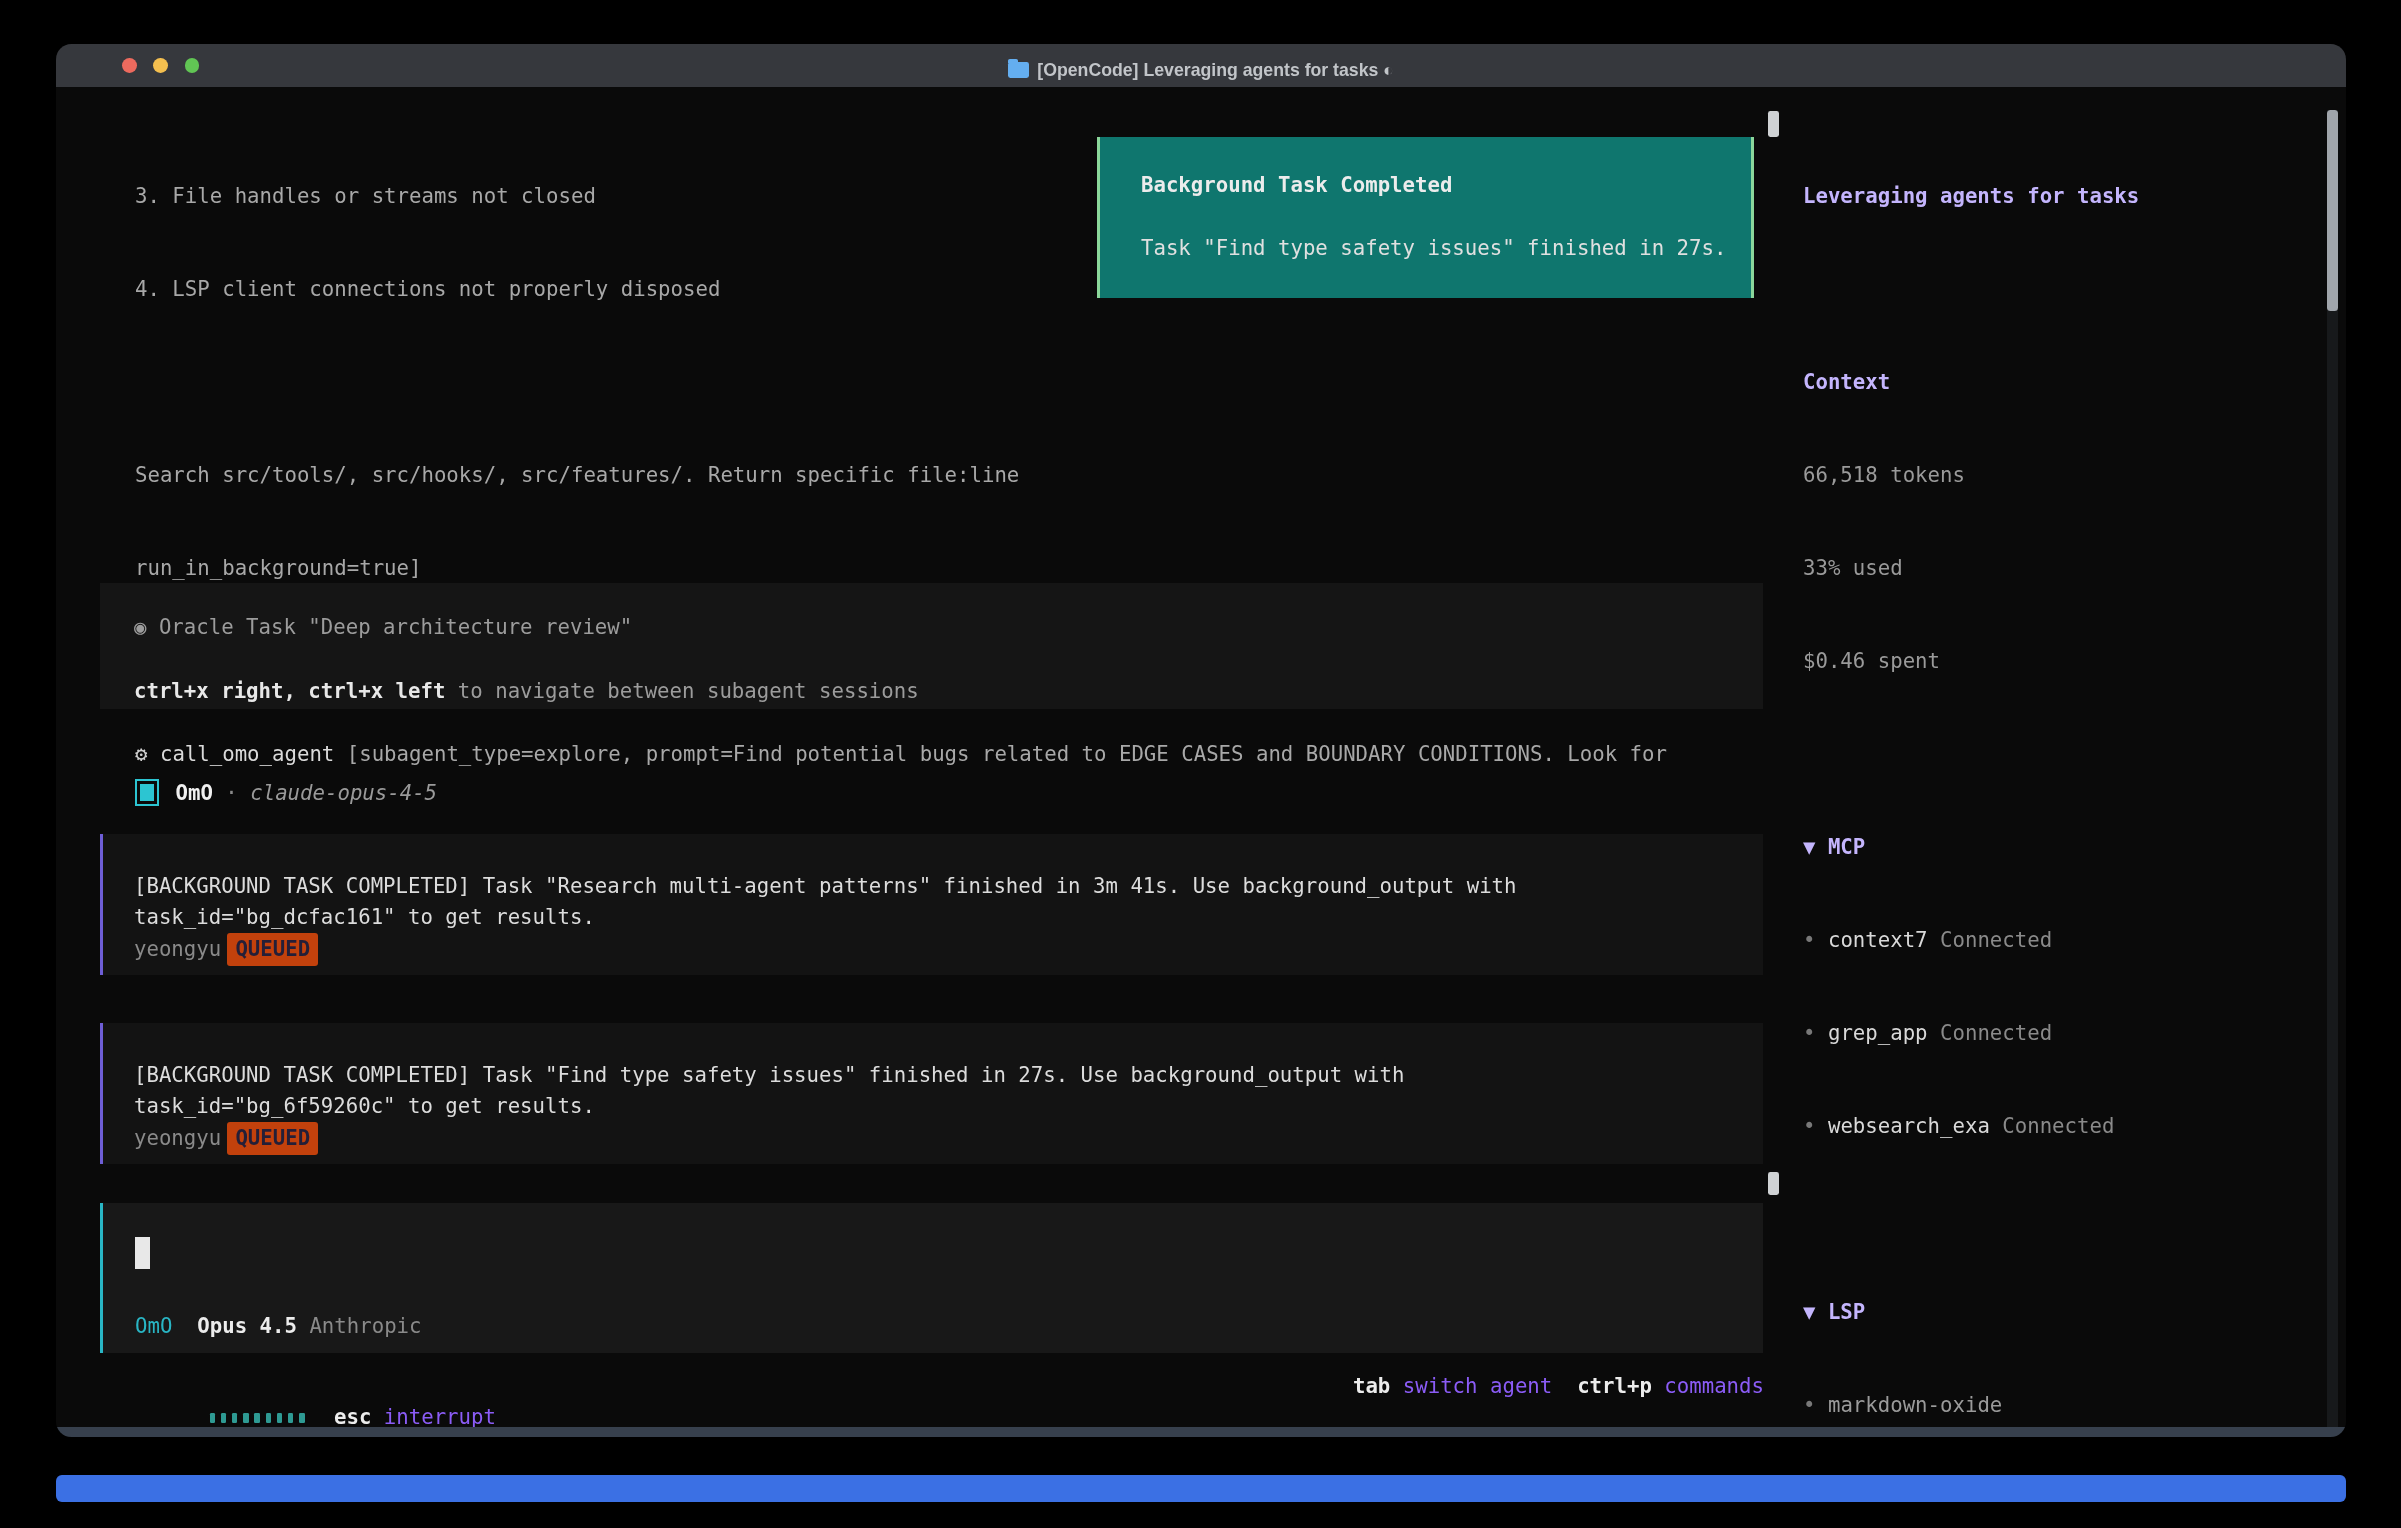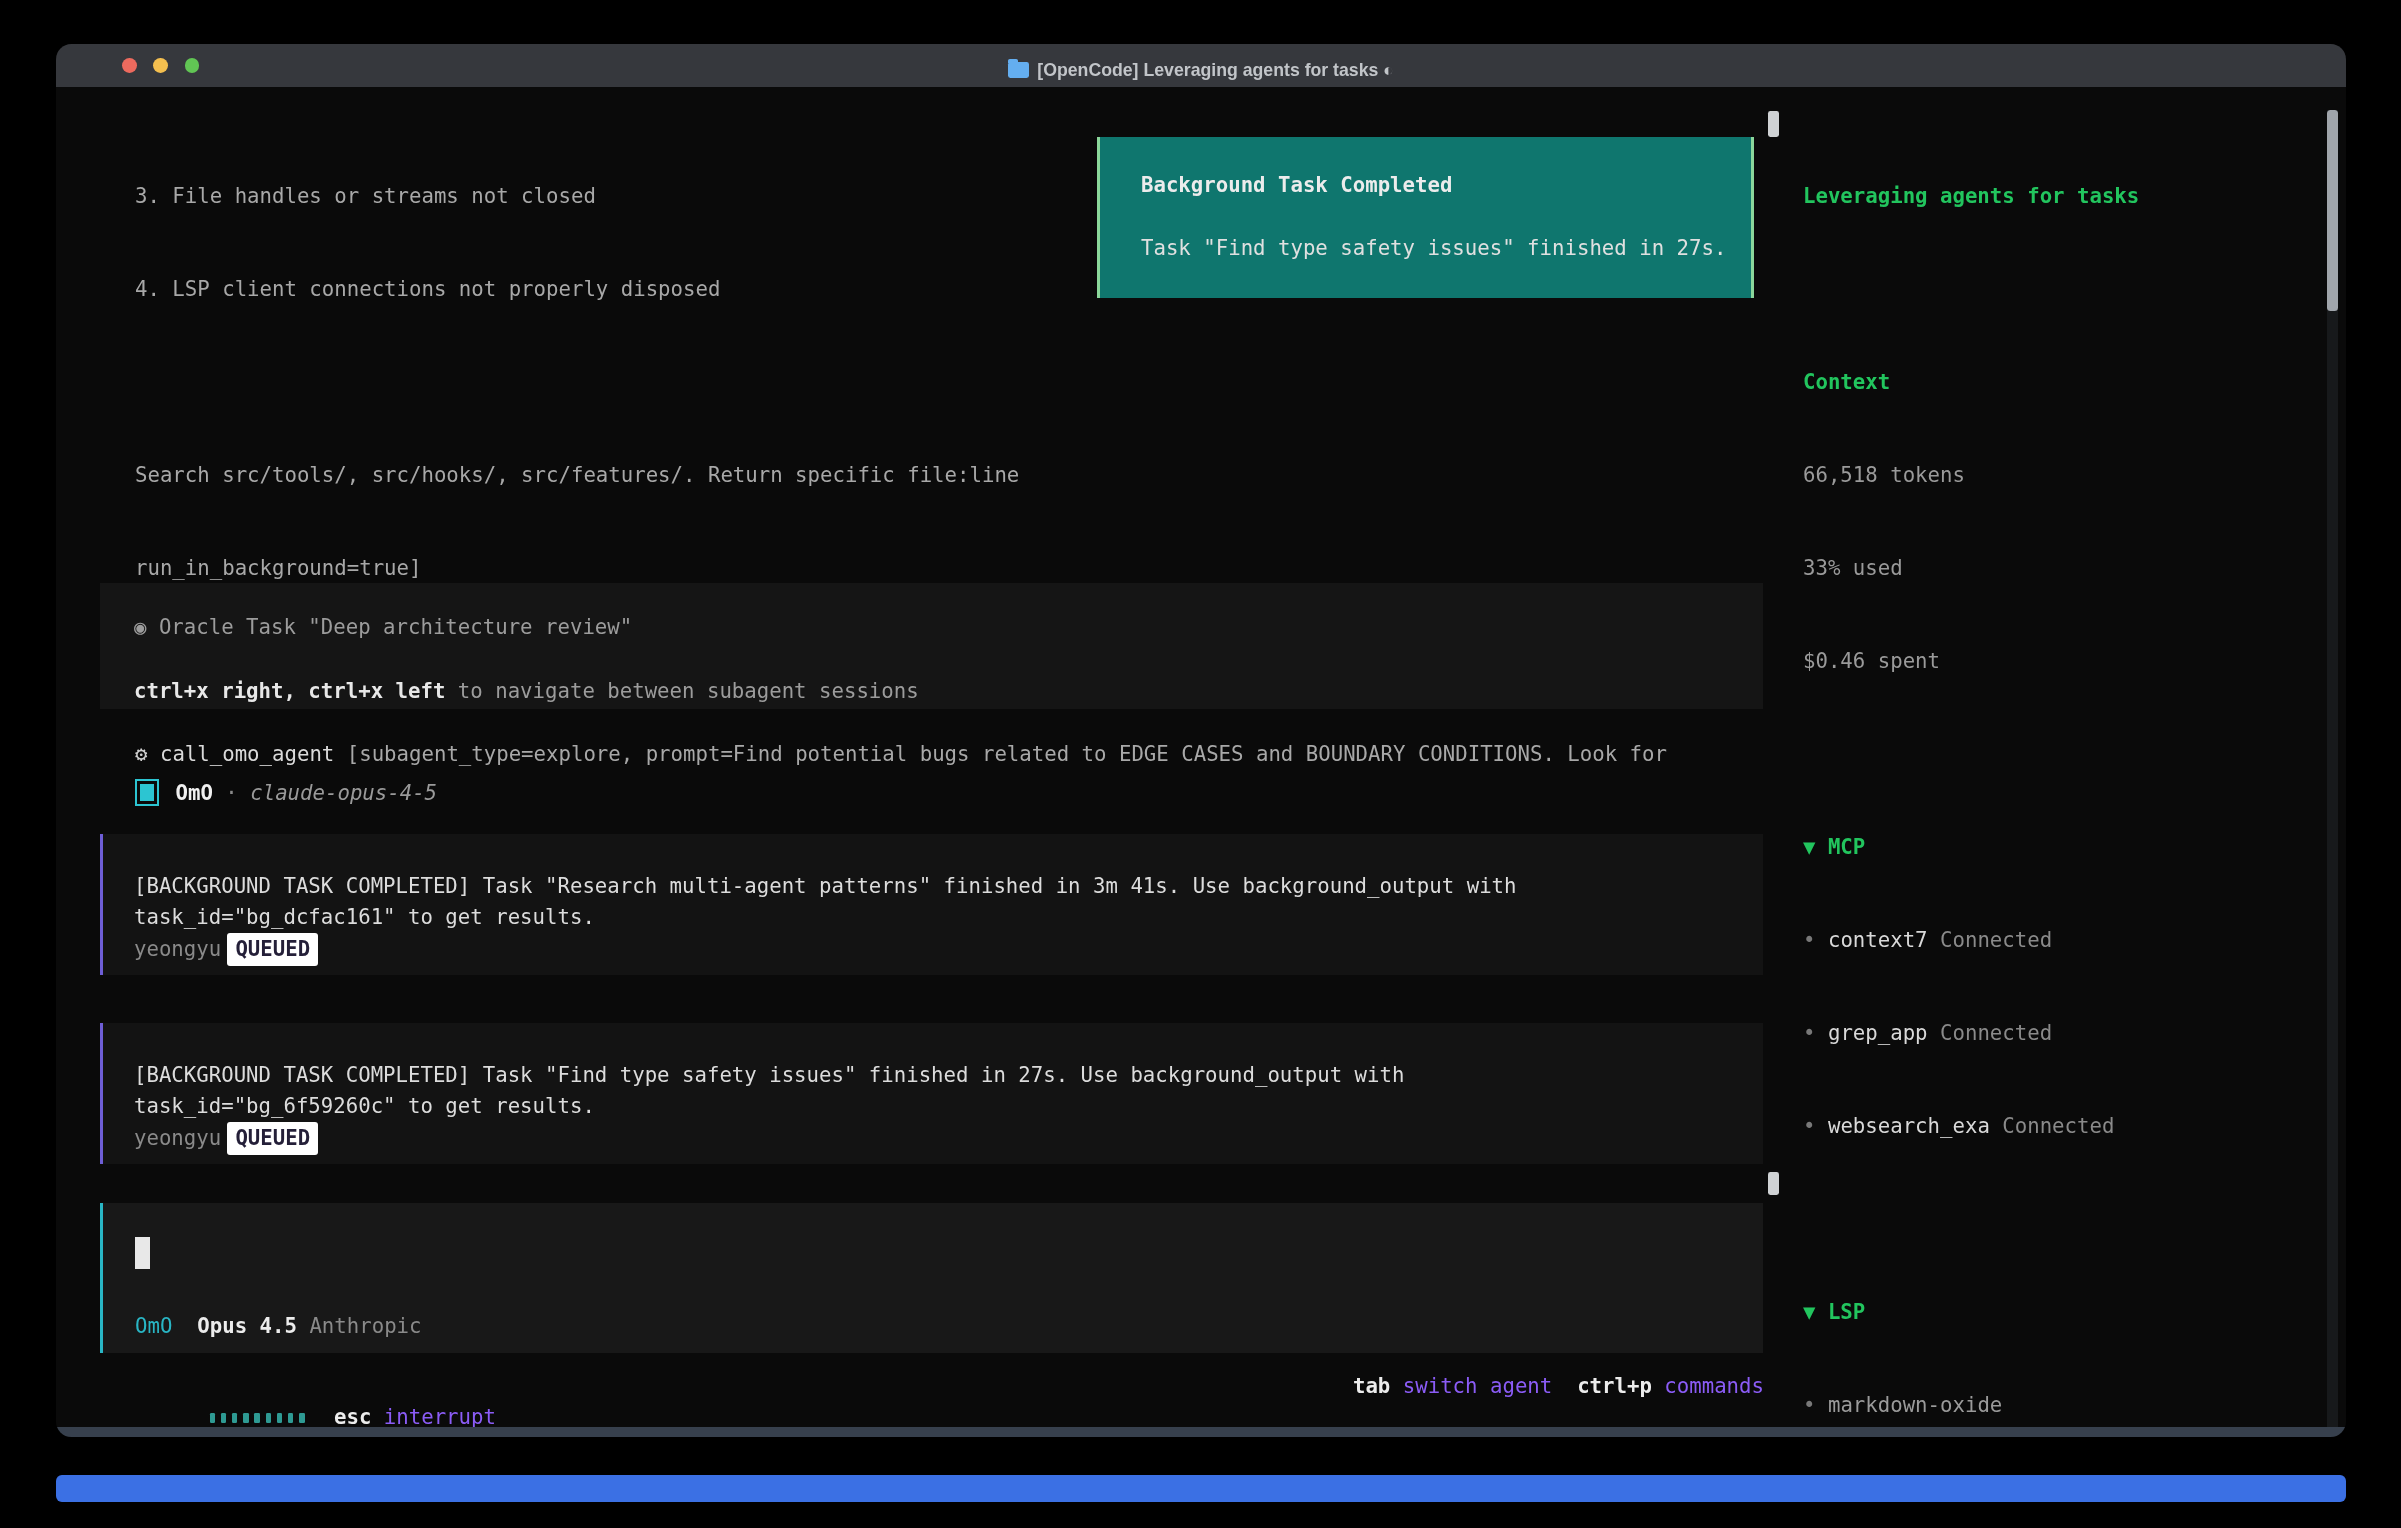--- a/index.html
+++ b/index.html
@@ -25,21 +25,21 @@
   .oracle .l1{position:absolute;left:34px;top:29px;line-height:31px;color:#9c9c9c;white-space:pre;}
   .oracle .l2{position:absolute;left:34px;top:93px;line-height:31px;white-space:pre;}
   .hintkeys{color:#e8e8e8;font-weight:bold;} .hintrest{color:#9c9c9c;}
   .agentline{position:absolute;left:79px;top:733px;height:31px;display:flex;align-items:center;white-space:pre;}
   .omoicon{display:inline-block;width:20px;height:23.6px;border:2.4px solid #2cc5d2;background:#0a0a0a;margin-right:16.5px;position:relative;}
   .omoicon::before{content:"";position:absolute;left:3px;top:3px;right:3px;bottom:3px;background:#2cc5d2;}
   .agentname{color:#f0f0f0;font-weight:bold;} .agentsep{color:#8a8a8a;} .agentmodel{color:#9a9a9a;font-style:italic;}
   .msg{left:44px;top:0;width:1663px;height:141px;background:#131313;border-left:3.5px solid #6e5ed6;}
   .msg .ml{position:absolute;left:31px;line-height:31px;color:#dcdcdc;white-space:pre;}
   .msg .m1{top:37px;} .msg .m2{top:68px;} .msg .m3{top:99px;color:#8a8a8a;}
-  .badge{display:inline-block;background:#ffffff;color:#241f38;font-weight:bold;border-radius:3px;
+  .badge{display:inline-block;background:#c2410c;color:#241f38;font-weight:bold;border-radius:3px;
          padding:0.6px 8.3px 1.8px 8.3px;margin-left:5.9px;}
   .inputbox{left:44px;top:1159px;width:1663px;height:150px;background:#181818;border-left:3.5px solid #29b6c5;}
   .cursor{position:absolute;left:32px;top:34px;width:15.4px;height:32px;background:#e8e8e8;}
   .inputmeta{position:absolute;left:32px;top:108px;line-height:31px;white-space:pre;}
   .im-agent{color:#29b6c5;} .im-model{color:#ececec;font-weight:bold;} .im-prov{color:#8a8a8a;}
   
   .statusbar{position:absolute;left:79px;top:1327px;width:1629px;height:31px;line-height:31px;white-space:pre;}
   .sb-right{position:absolute;right:0;top:0;}
   .key{color:#ececec;font-weight:bold;} .keylabel{color:#8b5cf6;}
   .dot{display:inline-block;width:5.3px;height:9.5px;border-radius:1.2px;background:#2e9a93;margin-right:5.9px;vertical-align:middle;}
@@ -49,21 +49,21 @@
          border-left:3px solid #8bd79b;border-right:3px solid #8bd79b;}
   .notif .nt{position:absolute;left:41px;top:32.5px;line-height:31px;color:#ececec;font-weight:bold;white-space:pre;}
   .notif .nb{position:absolute;left:41px;top:96px;line-height:31px;color:#e0e0e0;white-space:pre;}
   
   .mthumb{position:absolute;width:10.6px;border-radius:2.4px;background:#cfd2d4;}
   .sstrack{position:absolute;left:2271px;top:66px;width:10.6px;height:1318px;background:#17191b;}
   .ssthumb{position:absolute;left:2271px;top:66px;width:10.6px;height:201px;background:#a0a5ab;border-radius:3.5px;}
   
   .sidebar{position:absolute;left:1747px;top:75px;width:520px;line-height:31px;white-space:pre;}
   .sline{height:31px;}
-  .shead{color:#22c55e;font-weight:bold;}
+  .shead{color:#c4b5fd;font-weight:bold;}
   .sdim{color:#787878;} .sname{color:#d9d9d9;} .sgray{color:#9a9a9a;} .sstatus{color:#8a8a8a;}
   .bottomstrip{position:absolute;left:0;bottom:0;width:100%;height:10px;background:#37404d;}
   .dockbar{position:absolute;left:56px;top:1475px;width:2290px;height:26.6px;background:#3b70e4;border-radius:5.9px;}
 </style>
 </head>
 <body>
 
 <div class="screen">
   <div class="window">
 

